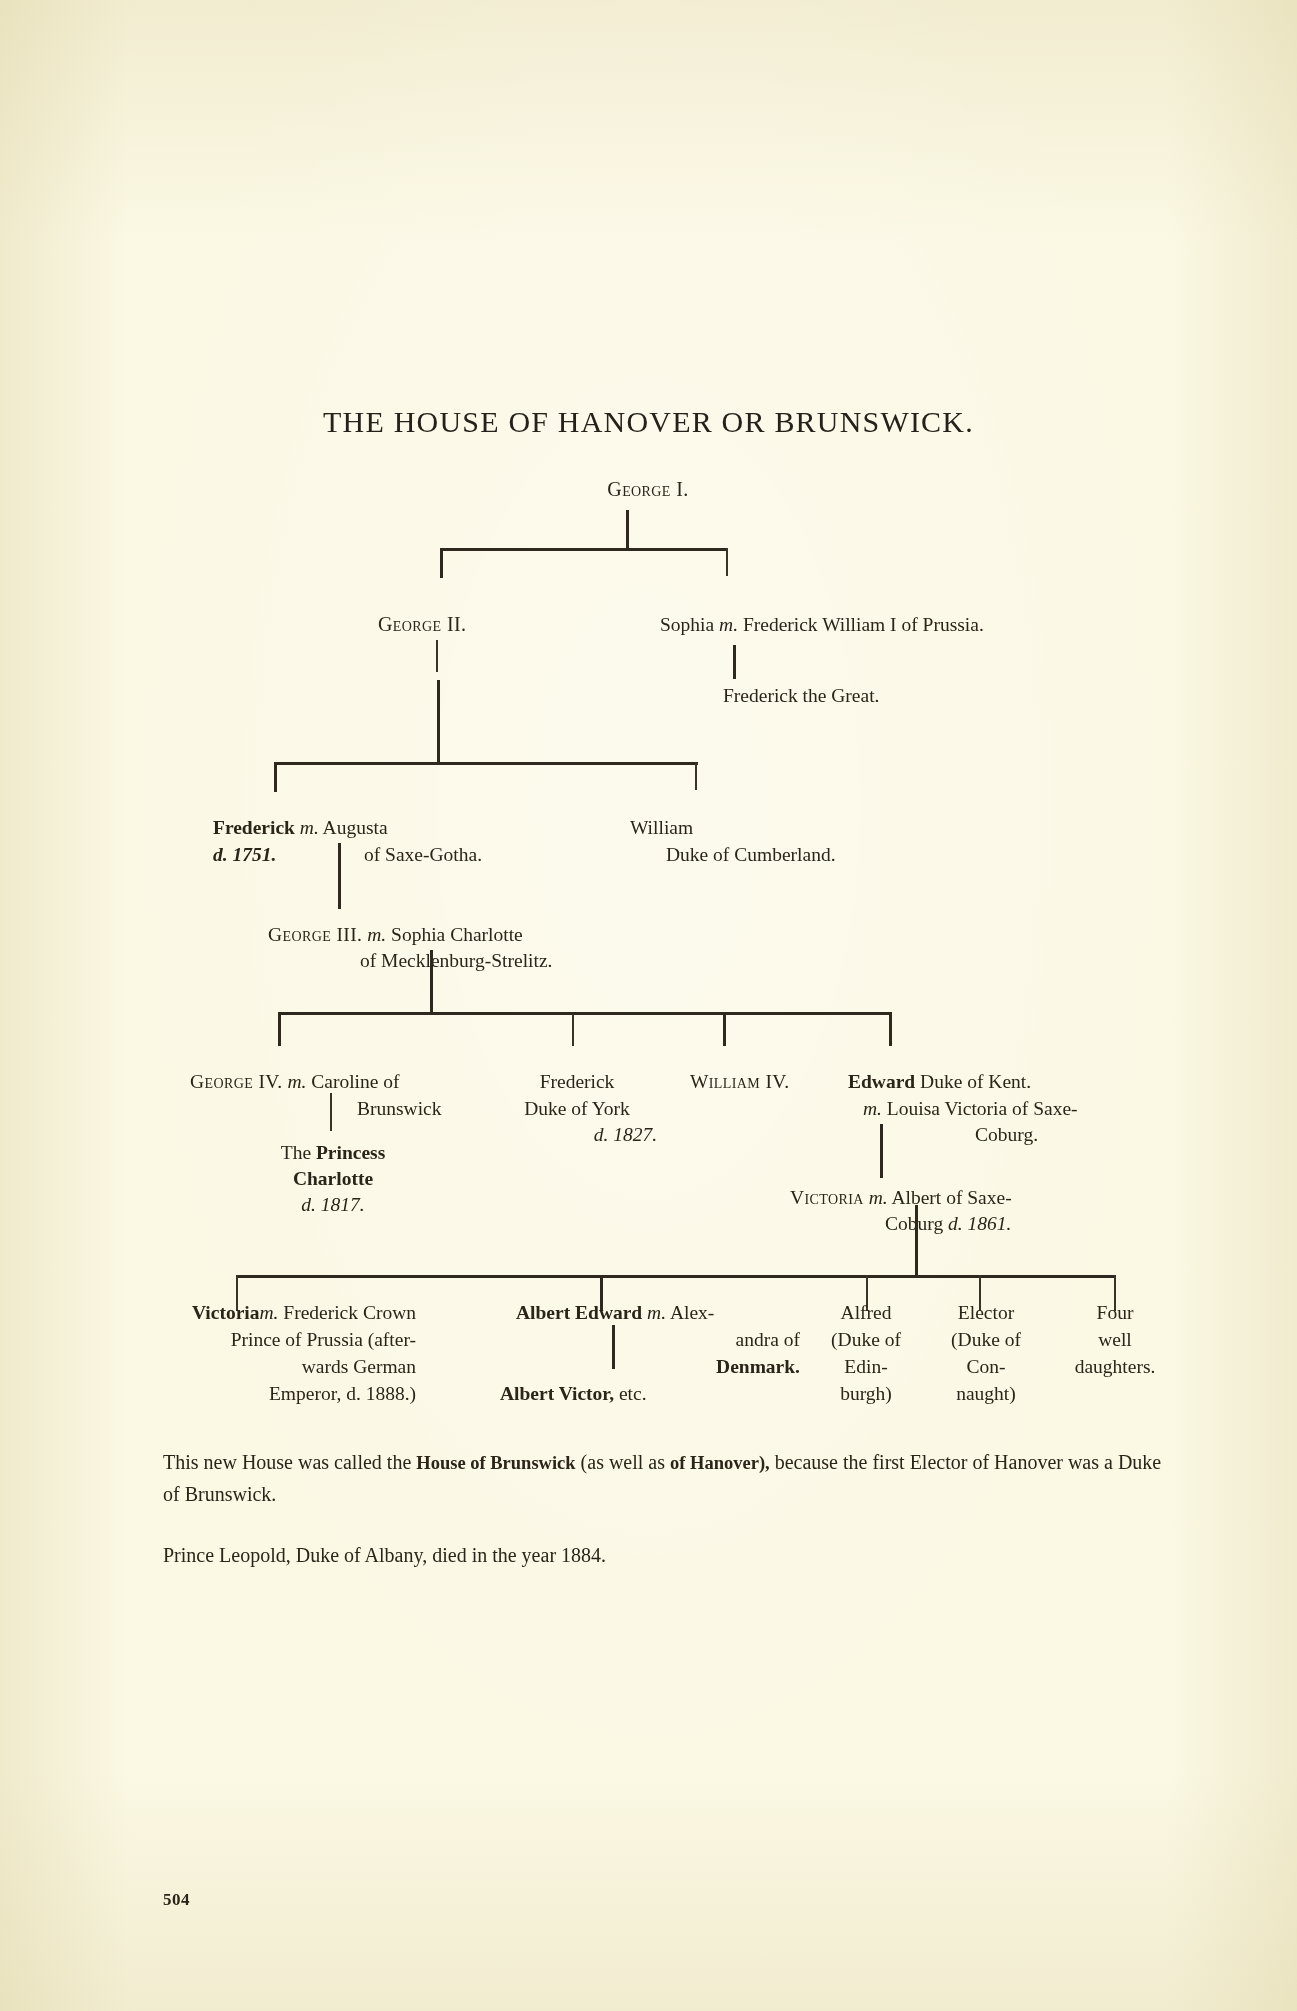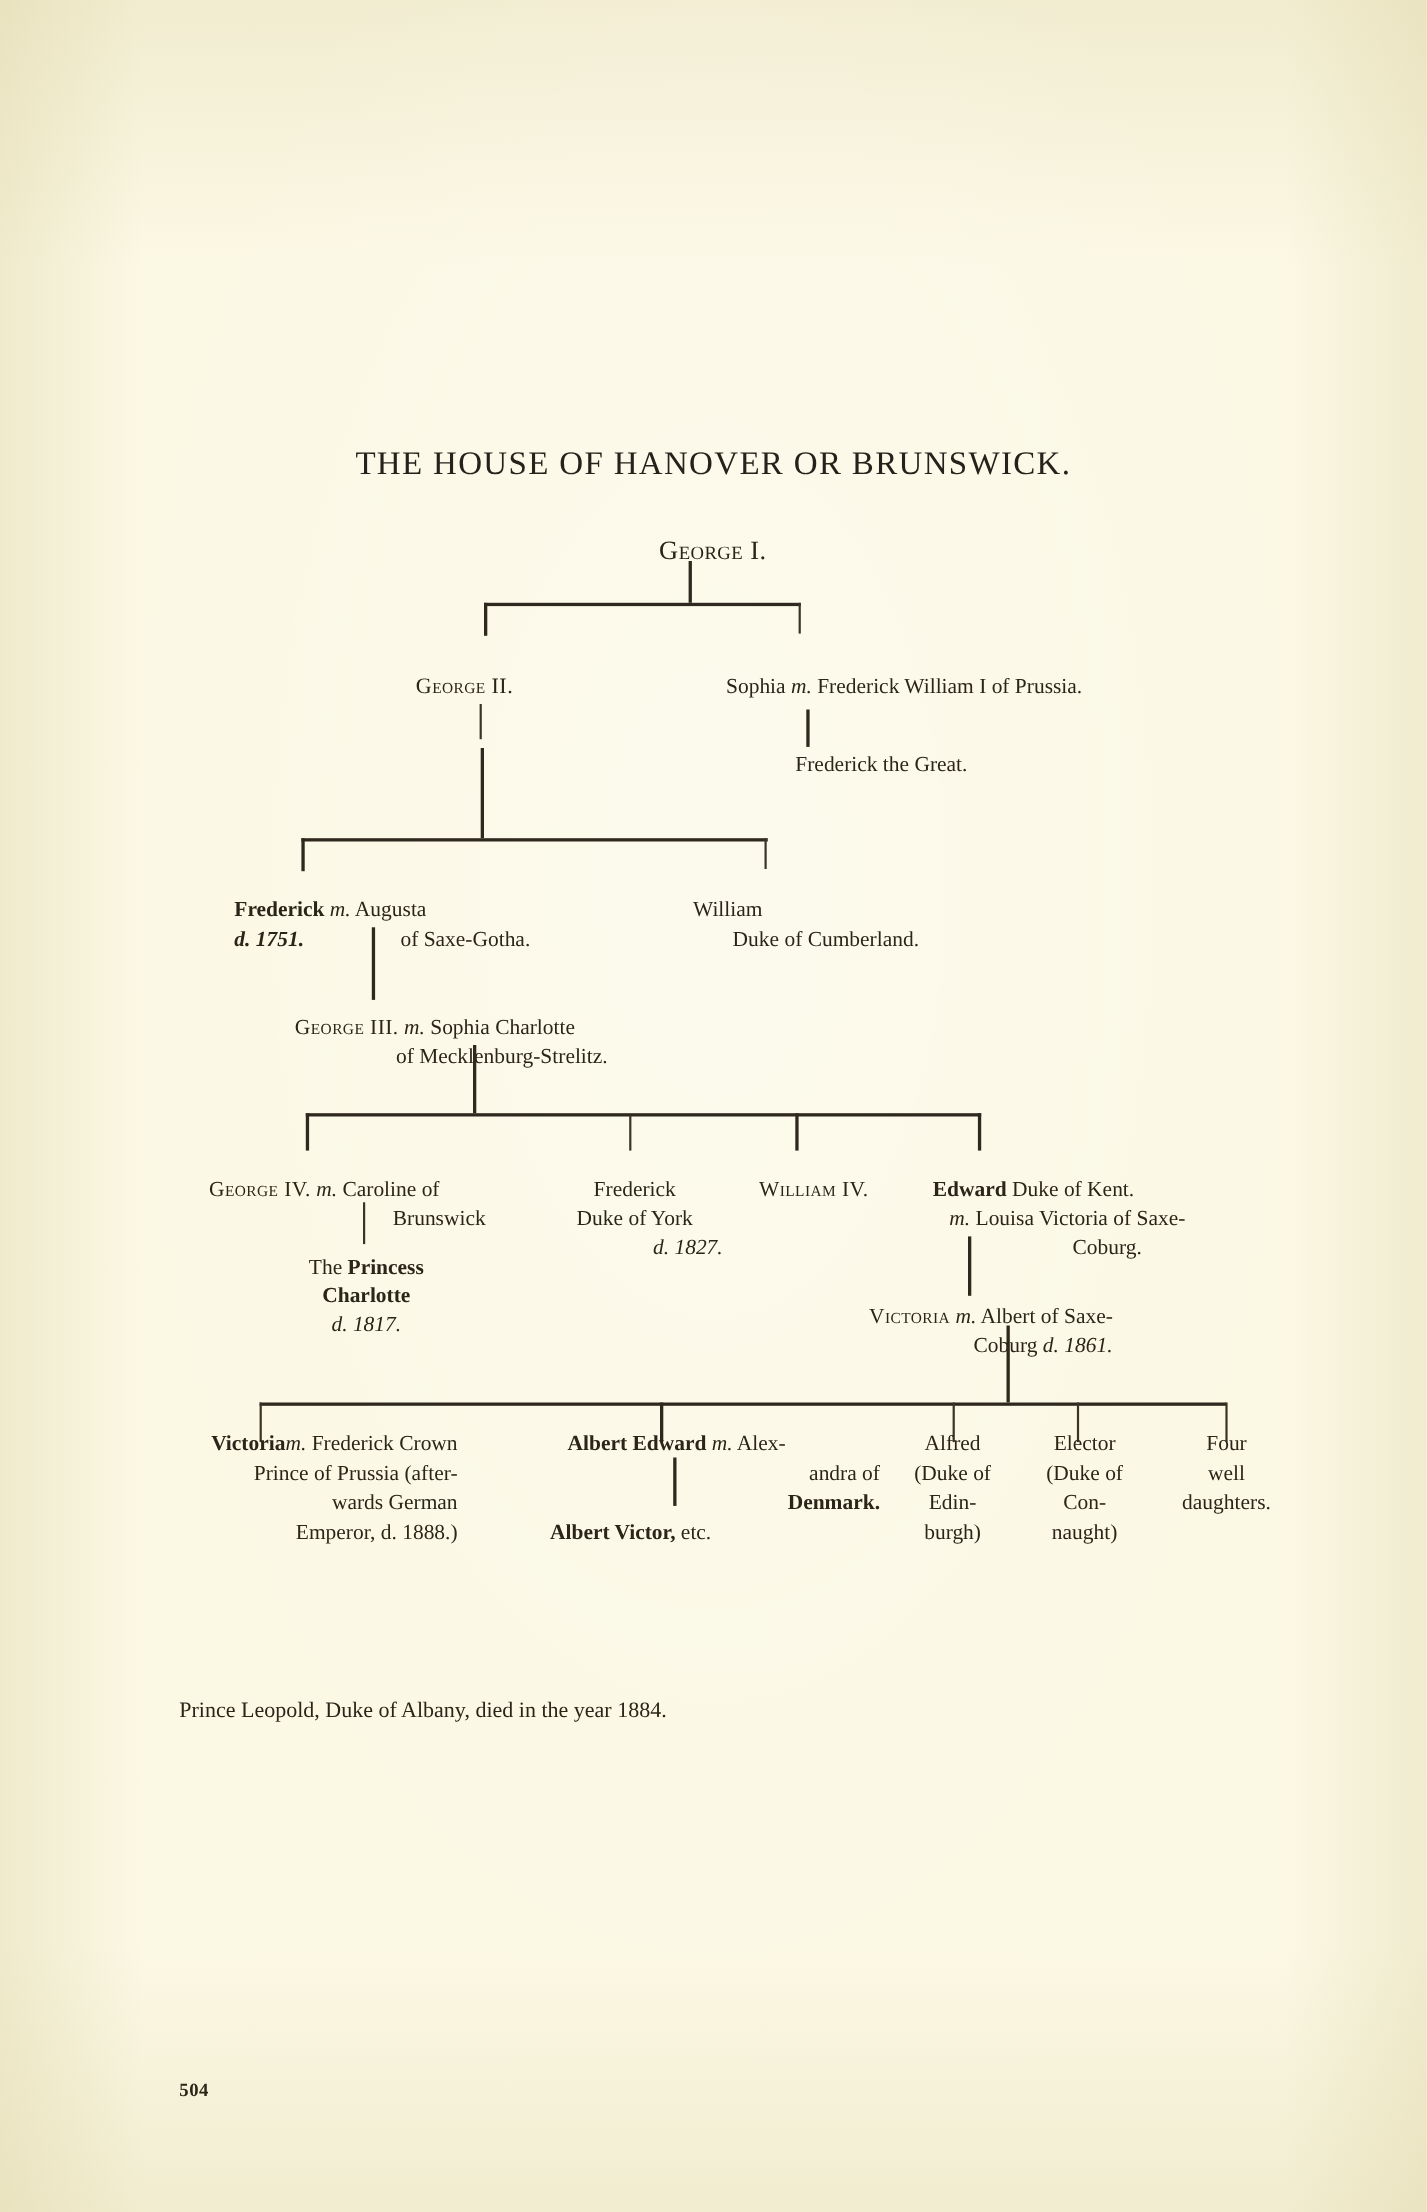--- a/index.html
+++ b/index.html
@@ -78,21 +78,21 @@
   .small { font-size: 18.5px; }
 </style>
 </head>
 <body>
 
 <div class="page">
   <div class="paper-tint"></div>
 
   <div class="title">THE HOUSE OF HANOVER OR BRUNSWICK.</div>
 
-  <div class="node sc center" style="left:548px; top:477px; width:200px; font-size:24px;margin-top:12px;">George I.</div>
+  <div class="node sc center" style="left:548px; top:477px; width:200px; font-size:20px;">George I.</div>
 
   <div class="line vline" style="left:626px; top:510px; height:38px;"></div>
 
   <div class="line hline" style="left:440px; top:548px; width:288px;"></div>
   <div class="line vline" style="left:440px; top:548px; height:30px;"></div>
   <div class="line vthin" style="left:726px; top:548px; height:28px;"></div>
 
   <div class="node sc" style="left:378px; top:612px; font-size:20px;">George II.</div>
 
   <div class="node" style="left:660px; top:612px;">
@@ -220,17 +220,25 @@
 
   <div class="node center" style="left:916px; top:1300px; width:140px;">Elector</div>
   <div class="node center" style="left:916px; top:1327px; width:140px;">(Duke of</div>
   <div class="node center" style="left:916px; top:1354px; width:140px;">Con-</div>
   <div class="node center" style="left:916px; top:1381px; width:140px;">naught)</div>
 
   <div class="node center" style="left:1040px; top:1300px; width:150px;">Four</div>
   <div class="node center" style="left:1040px; top:1327px; width:150px;">well</div>
   <div class="node center" style="left:1030px; top:1354px; width:170px;">daughters.</div>
 
+  <div class="body-text" style="left:163px; top:1447px; width:1010px;">
+    <span>This new House was called the</span>
+    <span class="bold small">House of Brunswick</span>
+    <span>(as well as</span>
+    <span class="bold small">of Hanover),</span>
+    <span>because</span>
+    <span>the first Elector of Hanover was a Duke of Brunswick.</span>
+  </div>
 
   <div class="body-text" style="left:163px; top:1540px; width:1010px;">Prince Leopold, Duke of Albany, died in the year 1884.</div>
 
   <div class="pageno">504</div>
 </div>
 
 </body></html>

